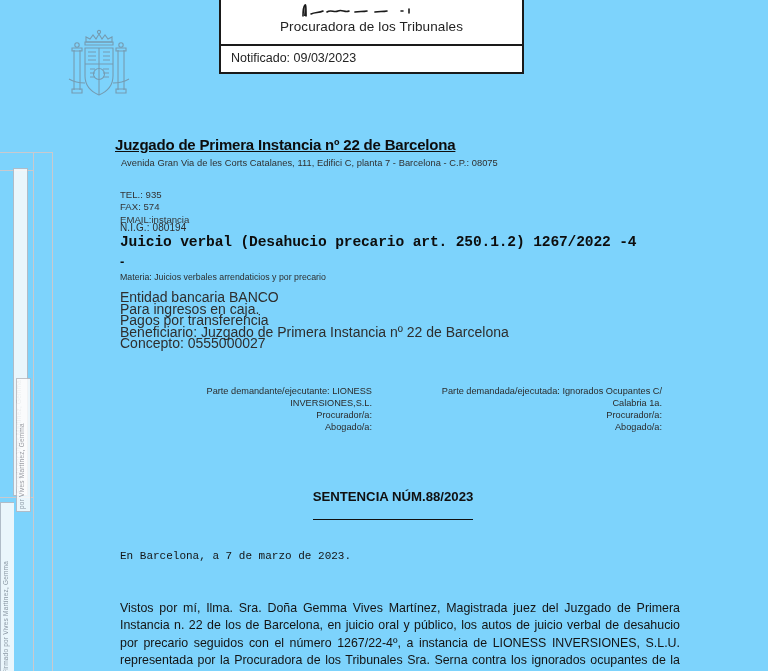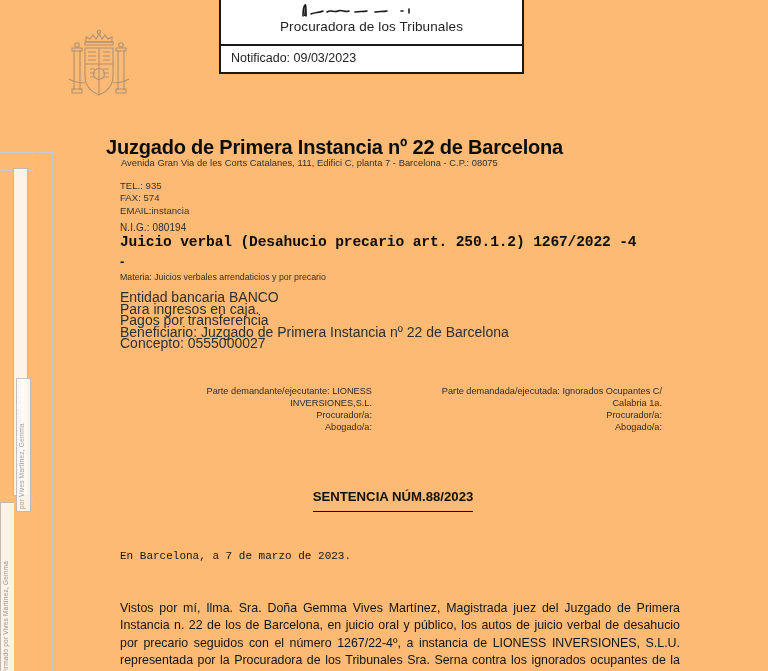--- a/index.html
+++ b/index.html
@@ -15,21 +15,21 @@
     font-family: "Liberation Sans", sans-serif;
     color: #111111;
     -webkit-font-smoothing: none;
   }
 
   
   .page {
     position: absolute;
     left: 0; top: 0;
     width: 768px; height: 671px;
-    background: #fdba74;
+    background: #7dd3fc;
   }
 
   
   .margin-strip {
     position: absolute;
     writing-mode: vertical-rl;
     transform: rotate(180deg);
     white-space: nowrap;
     font-family: "Liberation Sans", sans-serif;
     font-size: 6.5px;
@@ -98,40 +98,41 @@
   .escudo {
     position: absolute;
     left: 66px; top: 24px;
     width: 66px; height: 82px;
     opacity: .55;
   }
 
   
   .court-title {
     position: absolute;
-    left: 106px; top: 136px;
+    left: 115px; top: 136px;
     width: 470px;
-    font-size: 20px;
+    font-size: 15px;
     font-weight: bold;
     color: #0d0d0d;
     letter-spacing: -0.2px;
+    text-decoration: underline;
   }
   .court-address {
     position: absolute;
     left: 121px; top: 158px;
     width: 500px;
     font-size: 9.3px;
     color: #2f2f2f;
     letter-spacing: .05px;
   }
 
   
   .contact {
     position: absolute;
-    left: 120px; top: 180px;
+    left: 120px; top: 189px;
     font-size: 9.6px;
     line-height: 12.4px;
     color: #343434;
   }
 
   
   .nig {
     position: absolute;
     left: 120px; top: 222px;
     font-size: 10px;
@@ -188,21 +189,21 @@
     position: absolute;
     left: 0; top: 489px;
     width: 768px;
     text-align: center;
     font-size: 13.2px;
     font-weight: bold;
     color: #101010;
   }
   .sentencia span {
     border-bottom: 1.6px solid #101010;
-    padding-bottom: 7px;
+    padding-bottom: 15px;
     margin-left: 18px;
   }
 
   
   .body-place {
     position: absolute;
     left: 120px; top: 550px;
     font-size: 11px;
     color: #141414;
     font-family: Liberation Mono, monospace;

